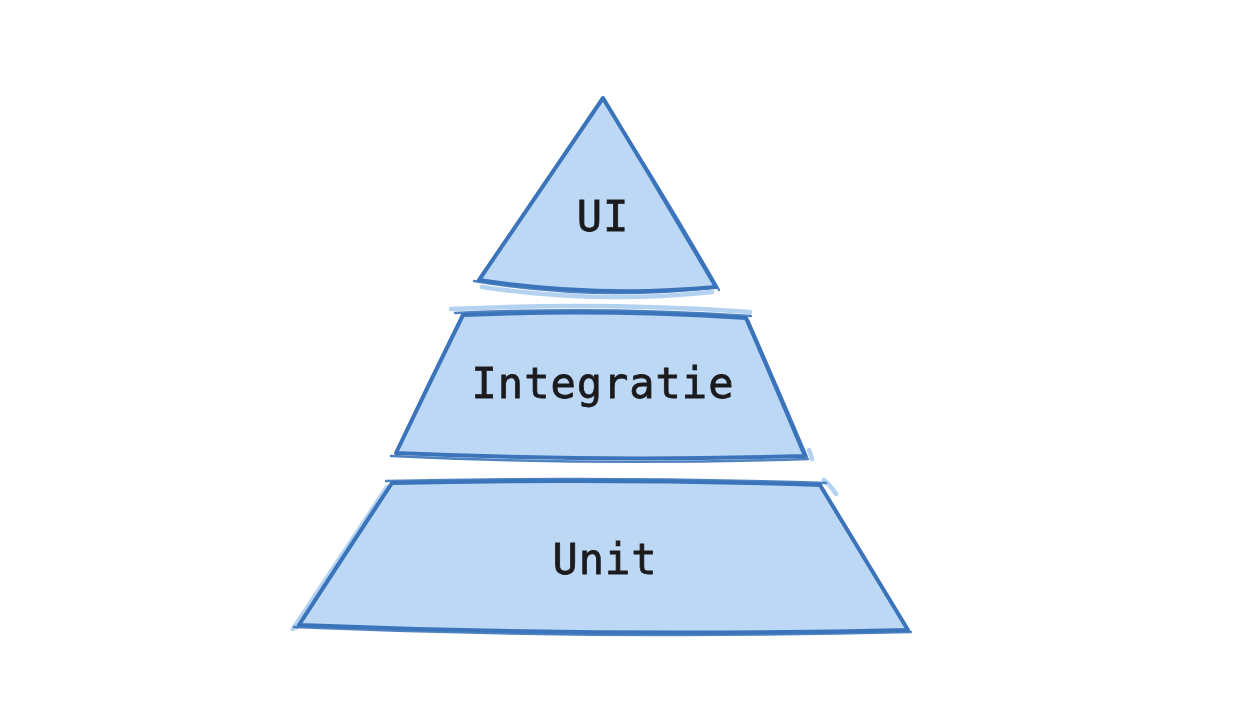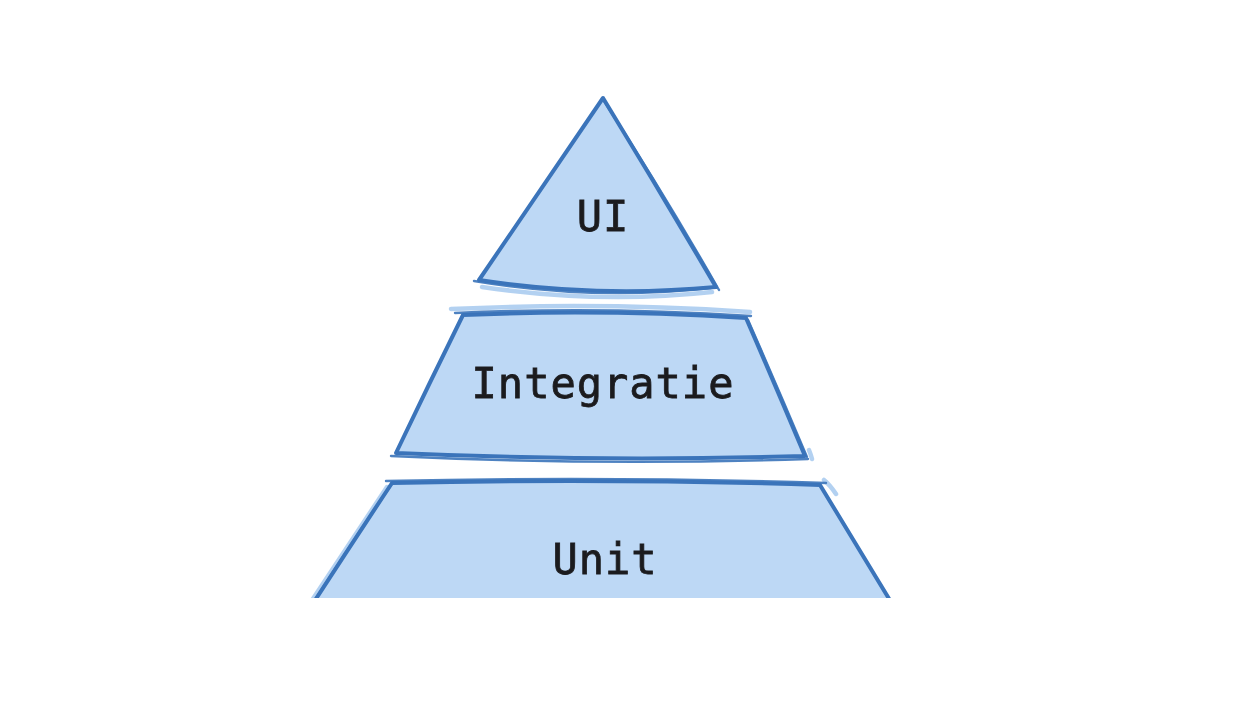--- a/index.html
+++ b/index.html
@@ -3,21 +3,21 @@
 <meta charset="utf-8">
 <style>
   html, body {
     margin: 0;
     padding: 0;
     background: #ffffff;
   }
   .canvas {
     position: relative;
     width: 1240px;
-    height: 598px;
+    height: 726px;
     background: #ffffff;
     overflow: hidden;
     font-family: "DejaVu Sans Mono", "Liberation Mono", monospace;
   }
   svg { display: block; }
   .shape-main {
     stroke-width: 4;
     stroke-linejoin: round;
     stroke-linecap: round;
   }

